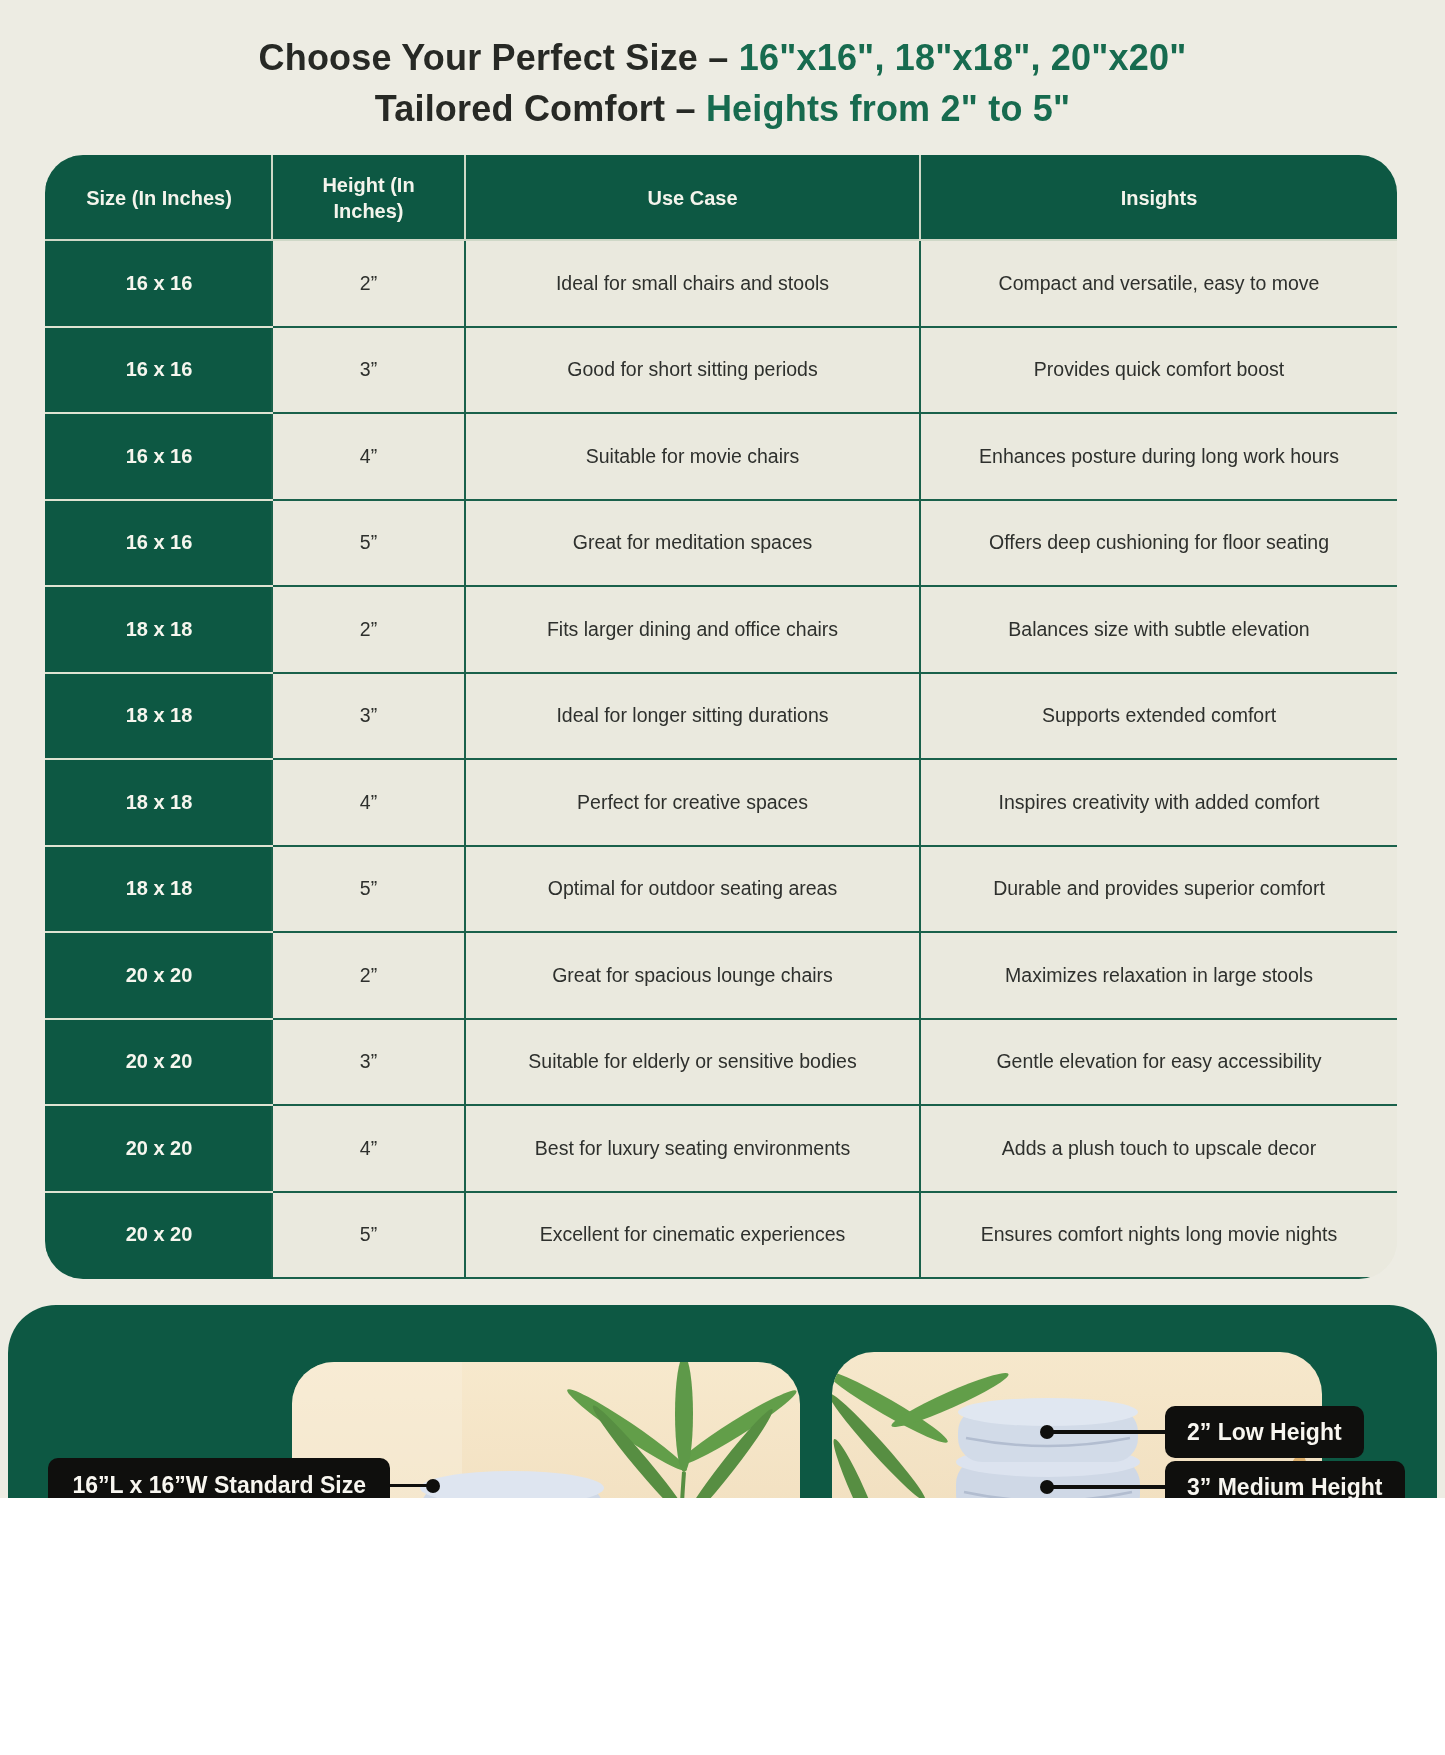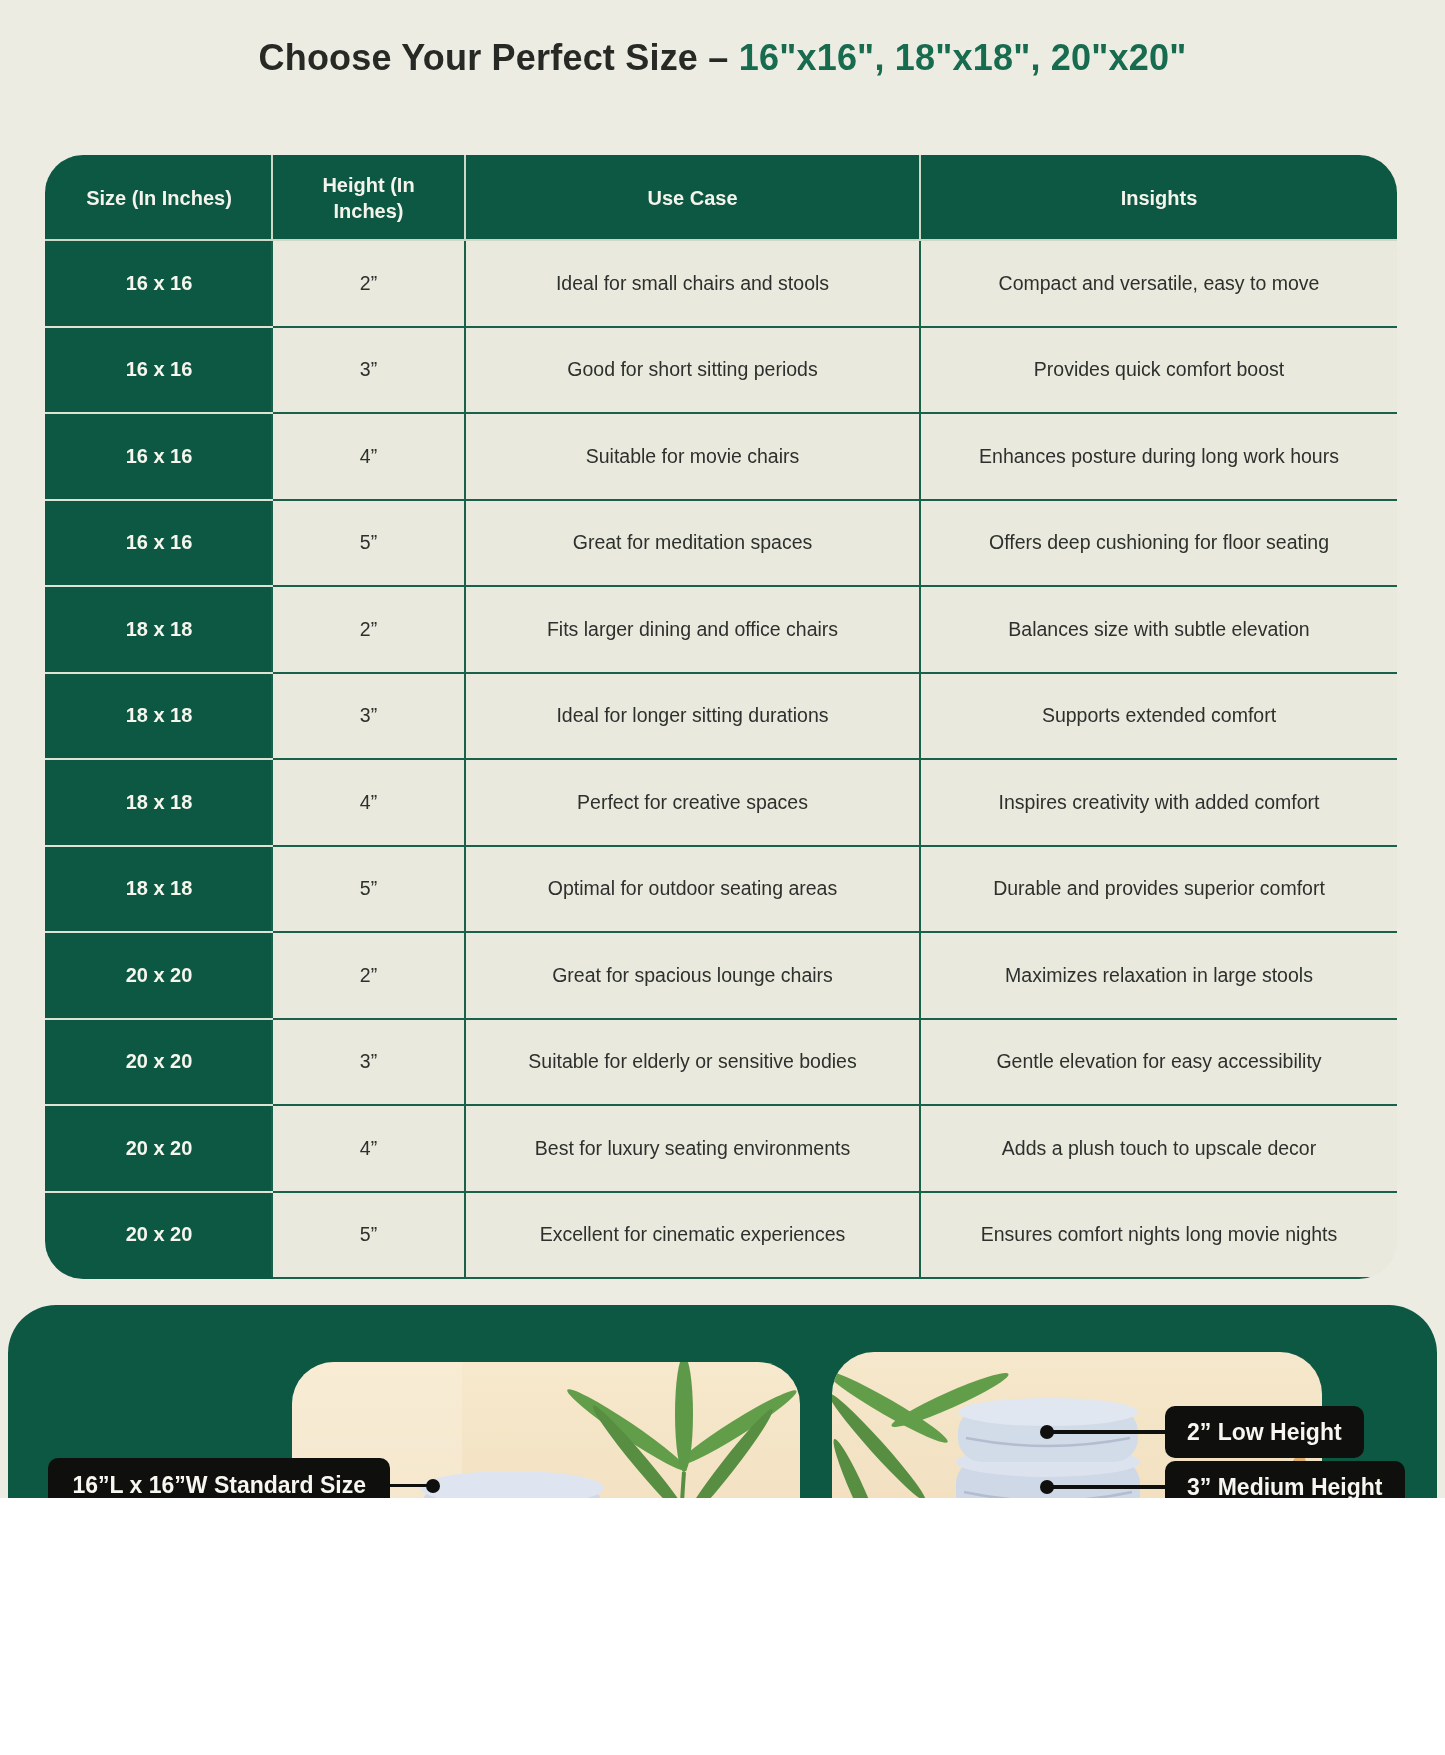--- a/index.html
+++ b/index.html
@@ -74,20 +74,21 @@
   .height-pill.h0{ top:1406px; } .height-pill.h1{ top:1461px; }
   .height-pill.h2{ top:1511px; } .height-pill.h3{ top:1578px; }
 </style>
 </head>
 <body>
 
 <div class="canvas">
 
   <div class="title">
     <div class="title-line"><span class="t-black">Choose Your Perfect Size – </span><span class="t-green">16"x16", 18"x18", 20"x20"</span></div>
+    <div class="title-line"><span class="t-black">Tailored Comfort – </span><span class="t-green">Heights from 2" to 5"</span></div>
   </div>
 
   <div class="table-wrap">
     <table>
       <colgroup>
           <col class="c1">
           <col class="c2">
           <col class="c3">
           <col class="c4">
         </colgroup>

